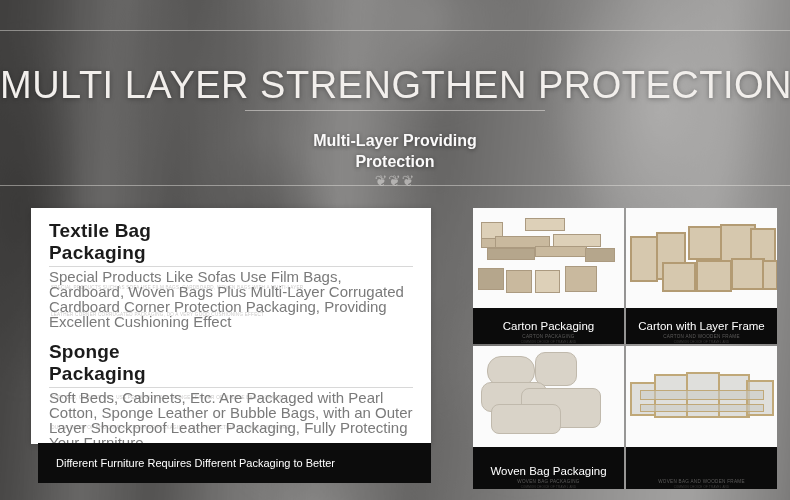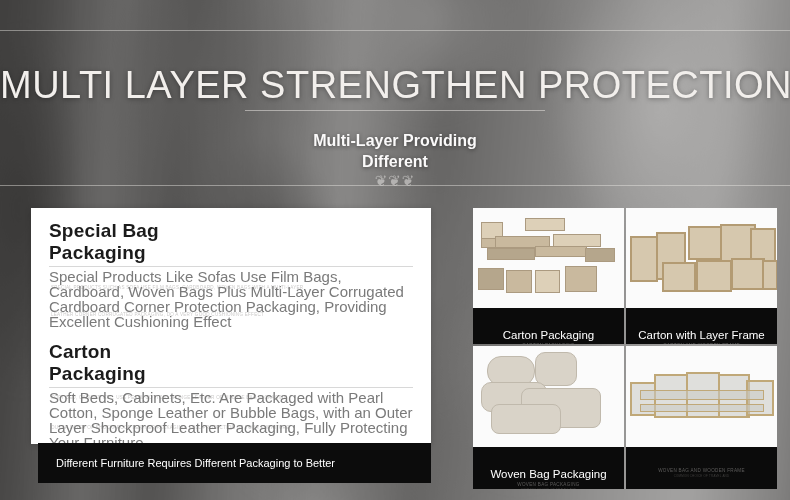--- a/index.html
+++ b/index.html
@@ -119,21 +119,21 @@
   #grid{position:absolute;left:473px;top:208px;width:310px;height:281px;}
   .cell{position:absolute;width:151px;background:#fff;overflow:hidden;}
   #c0{left:0;top:0;height:136px;}
   #c1{left:153px;top:0;height:136px;}
   #c2{left:0;top:138px;height:143px;}
   #c3{left:153px;top:138px;height:143px;}
   .photo{position:relative;width:100%;height:100px;background:#fbfbfb;overflow:hidden;}
   #c2 .photo,#c3 .photo{height:101px;}
   .cap{
     position:relative;background:#0b0b0b;height:36px;width:100%;
-    display:flex;flex-direction:column;align-items:center;justify-content:flex-start;
+    display:flex;flex-direction:column;align-items:center;justify-content:flex-end;
     padding-top:20px;box-sizing:border-box;overflow:visible;
   }
   #c2 .cap,#c3 .cap{height:42px;}
   .cap .t{color:#ffffff;font-size:11.5px;line-height:14px;text-align:center;white-space:nowrap;font-weight:500;}
   #c1 .cap .t,#c3 .cap .t{white-space:normal;}
   .cap .g1{color:rgba(170,168,165,.5);font-size:4.6px;letter-spacing:.3px;margin-top:1px;white-space:nowrap;}
   .cap .g2{color:rgba(140,138,136,.4);font-size:2.9px;letter-spacing:.25px;margin-top:1px;white-space:nowrap;}
   #c1 .cap{overflow:hidden;}
 
   
@@ -162,42 +162,42 @@
 
   <div id="title">MULTI LAYER STRENGTHEN PROTECTION</div>
 
   <div id="sub-wrap">
     <div class="rule"></div>
     <div class="rule"></div>
   </div>
 
   <div id="lead">
     <div>Multi-Layer Providing</div>
-    <div>Different</div>
+    <div>Protection</div>
   </div>
 
   <div id="ornament">❦❦❦</div>
 </div>
 
 <div id="panel">
 
   <div class="blk" id="blk1">
     <h3>
-      <span>Special Bag</span><br>
+      <span>Textile Bag</span><br>
       <span>Packaging</span>
     </h3>
     <div class="underline"></div>
     <p>Special Products Like Sofas Use Film Bags, Cardboard, Woven Bags Plus Multi-Layer Corrugated Cardboard Corner Protection Packaging, Providing Excellent Cushioning Effect</p>
     <div class="ghost" style="left:20px;top:77px;">SPECIAL PRODUCTS SUCH AS SOFA USE FILM BAGS, CARDBOARD, WOVEN BAGS WITH A MULTI-LAYER</div>
     <div class="ghost" style="left:20px;top:104px;">LEATHER CORNER CORRUGATED PACKAGING, DO A VERY GOOD CUSHIONING EFFECT</div>
   </div>
 
   <div class="blk" id="blk2">
     <h3>
-      <span>Carton</span><br>
+      <span>Sponge</span><br>
       <span>Packaging</span>
     </h3>
     <div class="underline"></div>
     <p>Soft Beds, Cabinets, Etc. Are Packaged with Pearl Cotton, Sponge Leather or Bubble Bags, with an Outer Layer Shockproof Leather Packaging, Fully Protecting Your Furniture</p>
     <div class="ghost" style="left:20px;top:66px;">SOFT BED, CABINET, ETC. USE PEARL COTTON, SPONGE LEATHER OR BUBBLE BAG PACKAGING</div>
     <div class="ghost" style="left:20px;top:96px;">OUTER LAYER OF SHOCKPROOF LEATHER PACKAGING, FULL PROTECTION OF YOUR FURNITURE</div>
   </div>
 
 </div>
 

